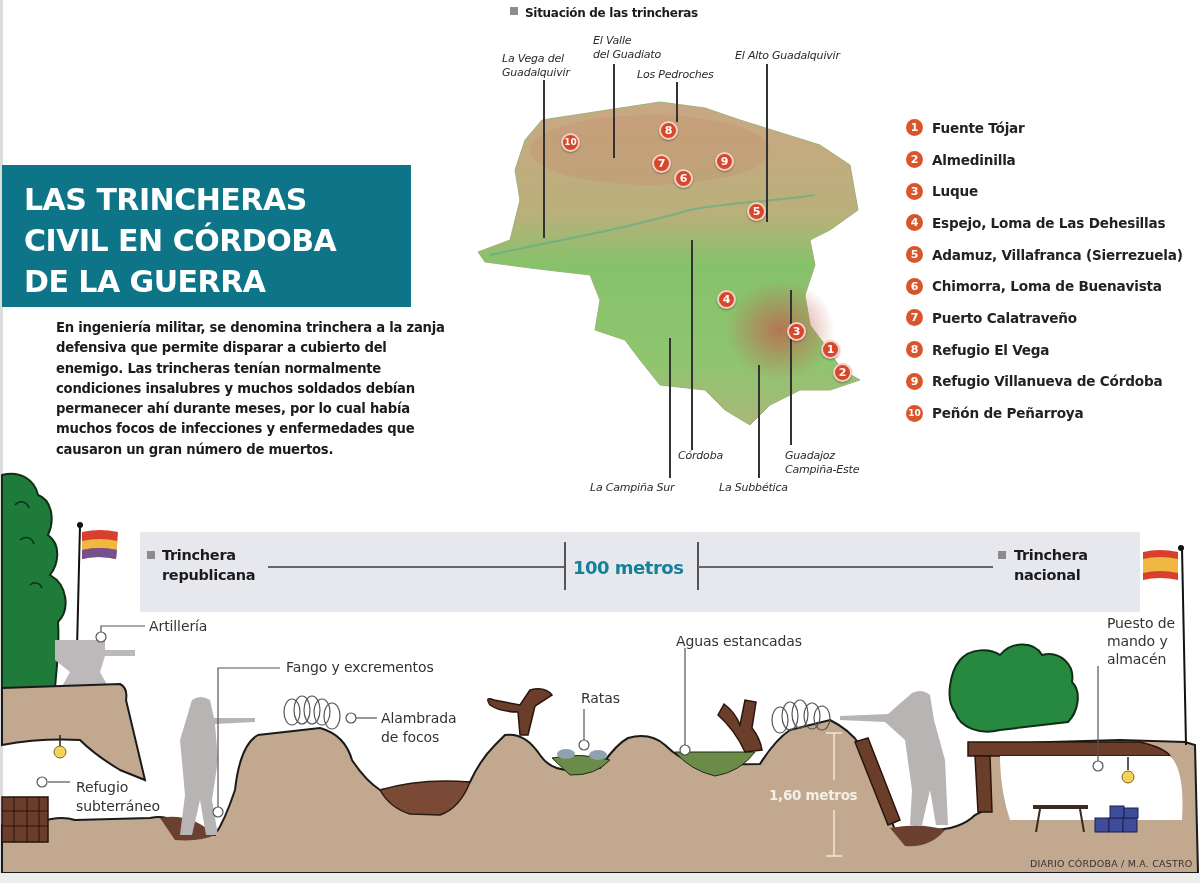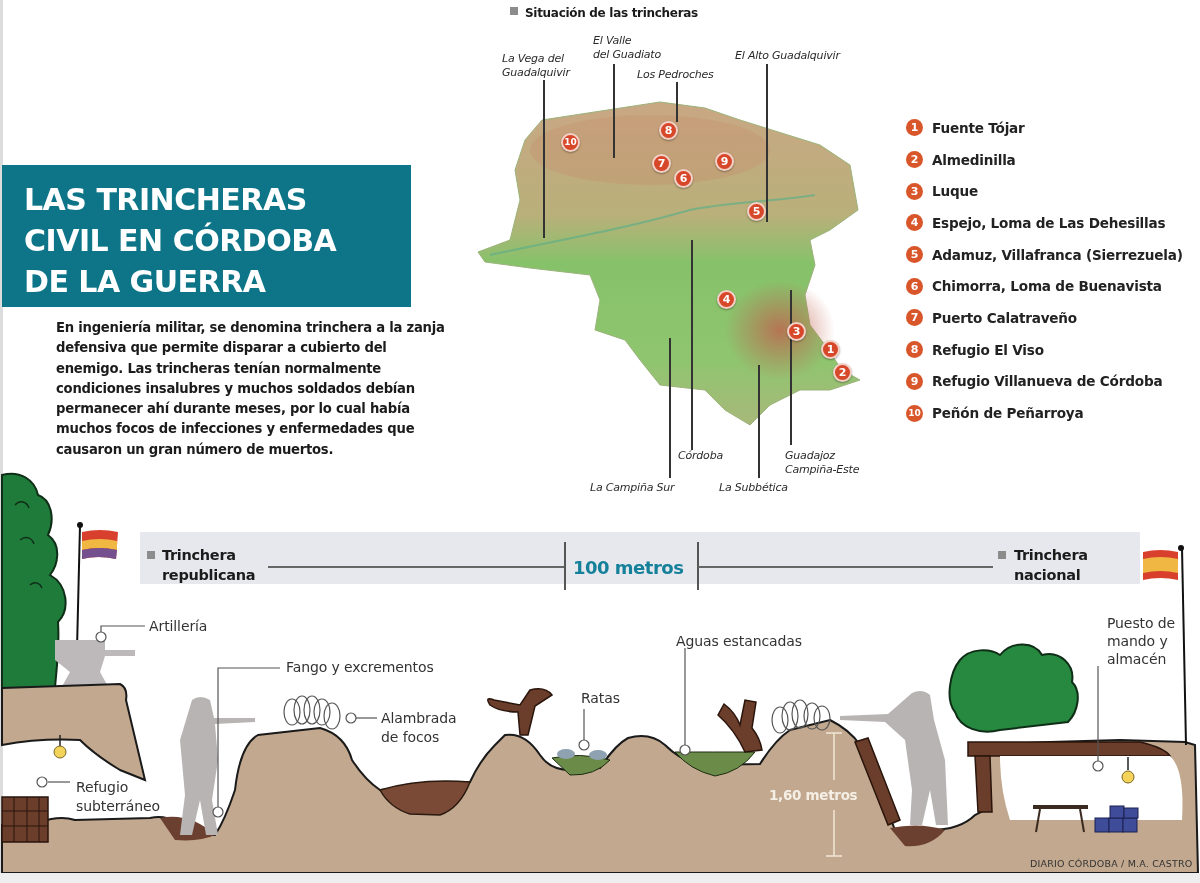--- a/index.html
+++ b/index.html
@@ -22,21 +22,21 @@
 
     .marker { position: absolute; width: 19px; height: 19px; border-radius: 50%; background: #d7482a; border: 2px solid #f3d1c6; color: #fff; font-weight: bold; font-size: 11px; line-height: 15px; text-align: center; box-shadow: 0 1px 2px rgba(0,0,0,.35); }
 
     
     .legend { left: 906px; top: 112px; width: 294px; }
     .legend-item { display: flex; align-items: center; height: 31.7px; }
     .badge { width: 17px; height: 17px; border-radius: 50%; background: #d9562b; color: #fff; font-weight: bold; font-size: 11px; line-height: 17px; text-align: center; margin-right: 9px; flex: none; }
     .legend-text { font-weight: bold; font-size: 13.6px; color: #222; letter-spacing: -0.2px; white-space: nowrap; }
 
     
-    .distance-bar { left: 140px; top: 532px; width: 1000px; height: 52px; background: #e7e8ee; }
+    .distance-bar { left: 140px; top: 532px; width: 1000px; height: 80px; background: #e7e8ee; }
     .trench-label { font-weight: bold; font-size: 14.5px; line-height: 20px; color: #1b1b1b; letter-spacing: -0.3px; }
     .hline { height: 1.5px; background: #666; }
     .tick { width: 1.5px; background: #555; }
     .distance-text { color: #15809a; font-weight: bold; font-size: 18px; letter-spacing: -0.5px; }
 
     
     .illu { left: 0; top: 460px; }
     .callout { font-size: 14px; line-height: 22px; color: #333; letter-spacing: -0.1px; white-space: nowrap; }
     .measure { color: #f5efe6; font-weight: bold; font-size: 13.5px; letter-spacing: -0.3px; }
     .credit { font-size: 9.5px; color: #333; letter-spacing: 0.2px; }
@@ -148,21 +148,21 @@
   <div class="legend-item">
       <span class="badge">6</span>
       <span class="legend-text">Chimorra, Loma de Buenavista</span>
     </div>
   <div class="legend-item">
       <span class="badge">7</span>
       <span class="legend-text">Puerto Calatraveño</span>
     </div>
   <div class="legend-item">
       <span class="badge">8</span>
-      <span class="legend-text">Refugio El Viso</span>
+      <span class="legend-text">Refugio El Vega</span>
     </div>
   <div class="legend-item">
       <span class="badge">9</span>
       <span class="legend-text">Refugio Villanueva de Córdoba</span>
     </div>
   <div class="legend-item">
       <span class="badge" style="font-size:9px;">10</span>
       <span class="legend-text">Peñón de Peñarroya</span>
     </div>
 </div>

